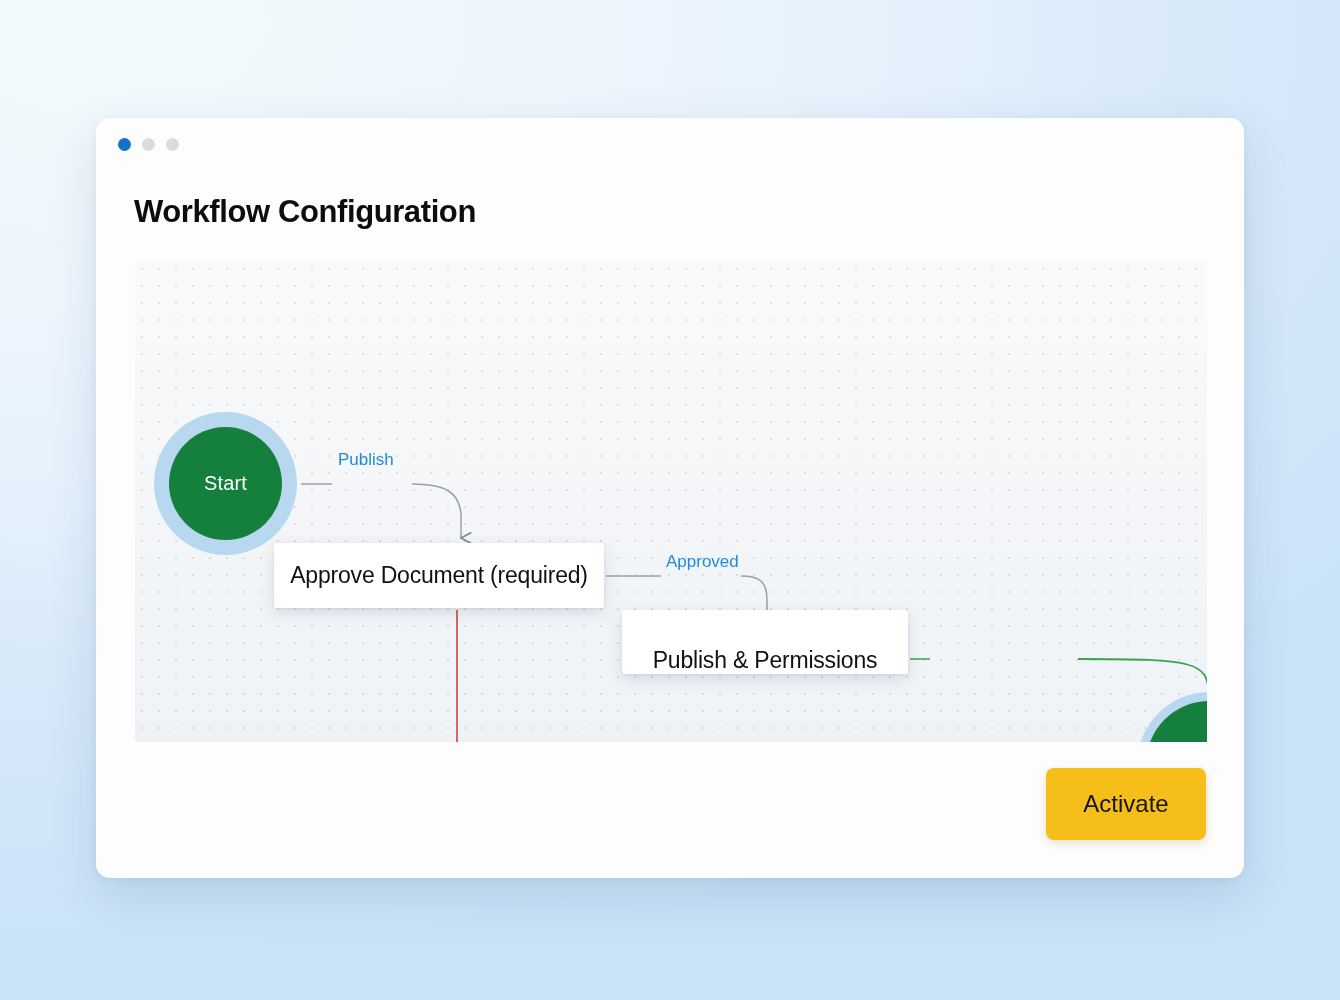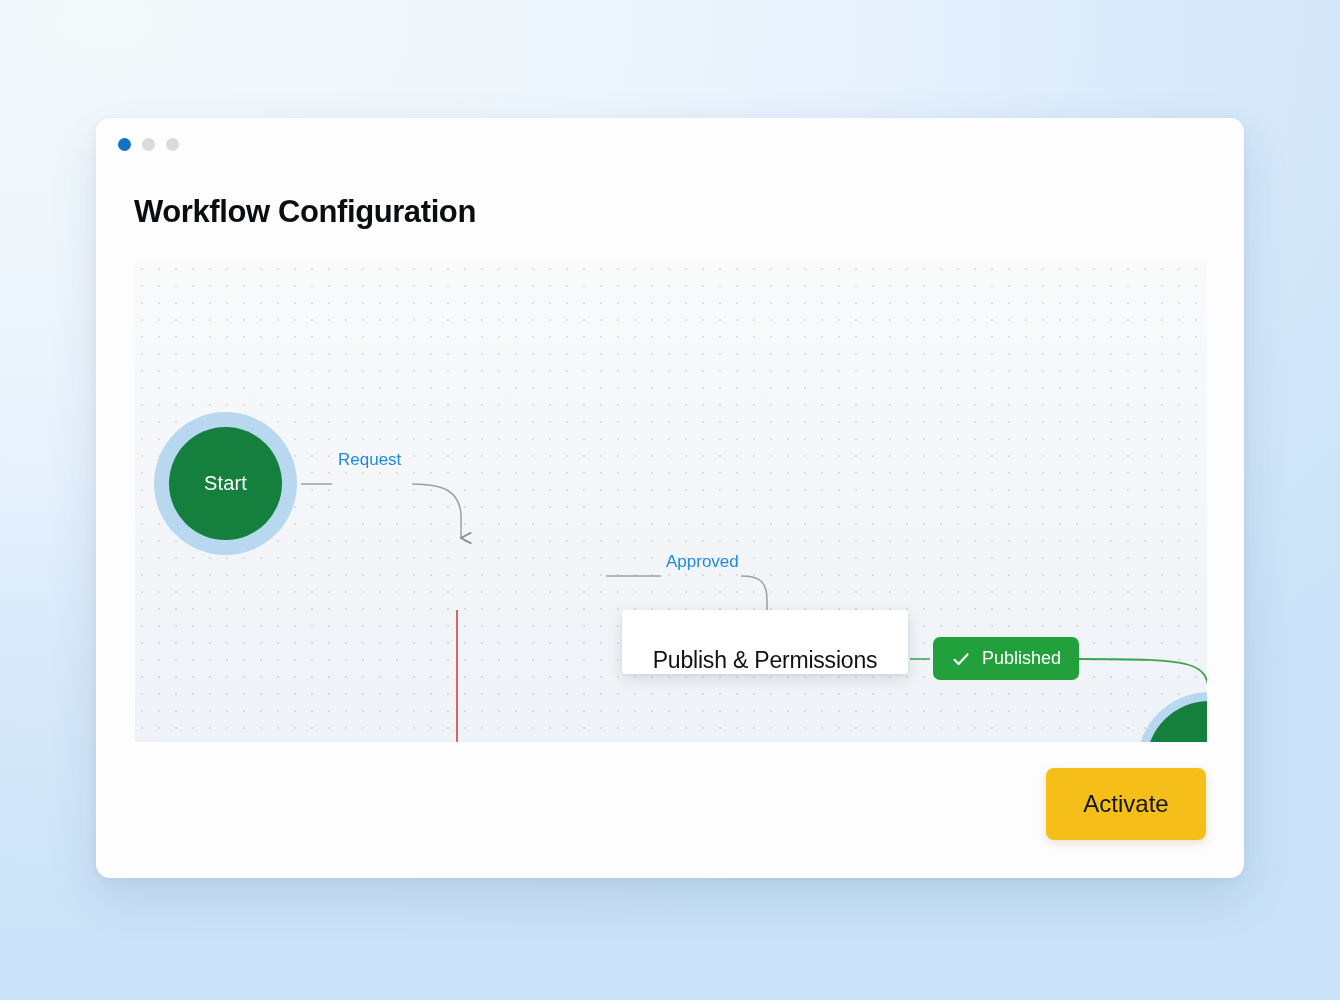--- a/index.html
+++ b/index.html
@@ -181,37 +181,34 @@
 
       <path d="M322,348 L322,480 Q322,505 347,505 L563,505" stroke="#d33434" stroke-width="1.5" fill="none"></path>
 
       <path d="M680,505 L1000,505" stroke="#d33434" stroke-width="1.5" fill="none" marker-end="url(#ah-red)"></path>
     </svg>
 
     <div class="circle-node node-start">
       <div class="inner">Start</div>
     </div>
 
+    <div class="task-node node-approve">
+      <span>Approve Document (required)</span>
+    </div>
 
     <div class="task-node node-publish">
       <span>Publish &amp; Permissions</span>
     </div>
 
     <div class="circle-node node-end">
       <div class="inner">End</div>
     </div>
 
-    <span class="edge-label label-request">Request</span>
+    <span class="edge-label label-request">Publish</span>
 
     <span class="edge-label label-approved">Approved</span>
 
-    <div class="badge badge-published">
-      <svg width="20" height="20" viewBox="0 0 20 20">
-        <path d="M3.5,10.8 L7.6,15 L16.5,5.4" fill="none" stroke="#ffffff" stroke-width="2.2" stroke-linecap="round" stroke-linejoin="round"></path>
-      </svg>
-      <span>Published</span>
-    </div>
 
   </div>
 
   <button class="activate-btn">Activate</button>
 
 </div>
 
 </body></html>

